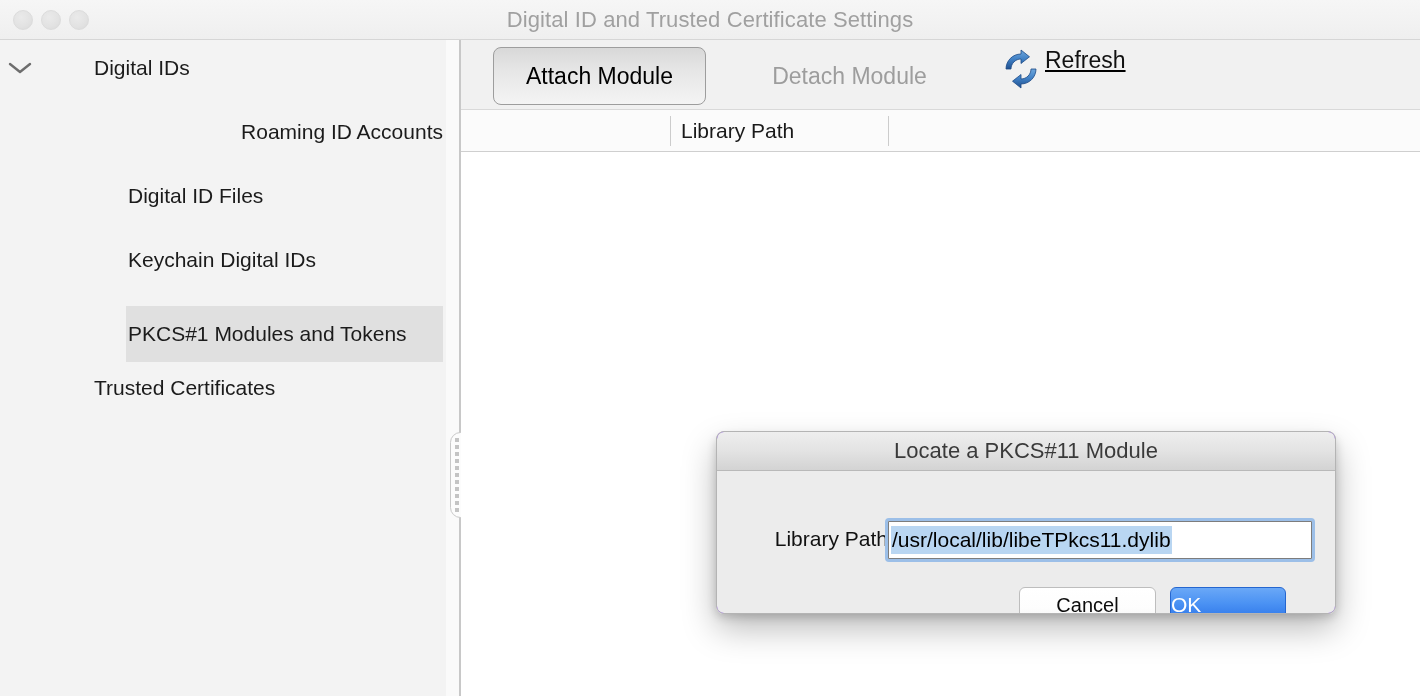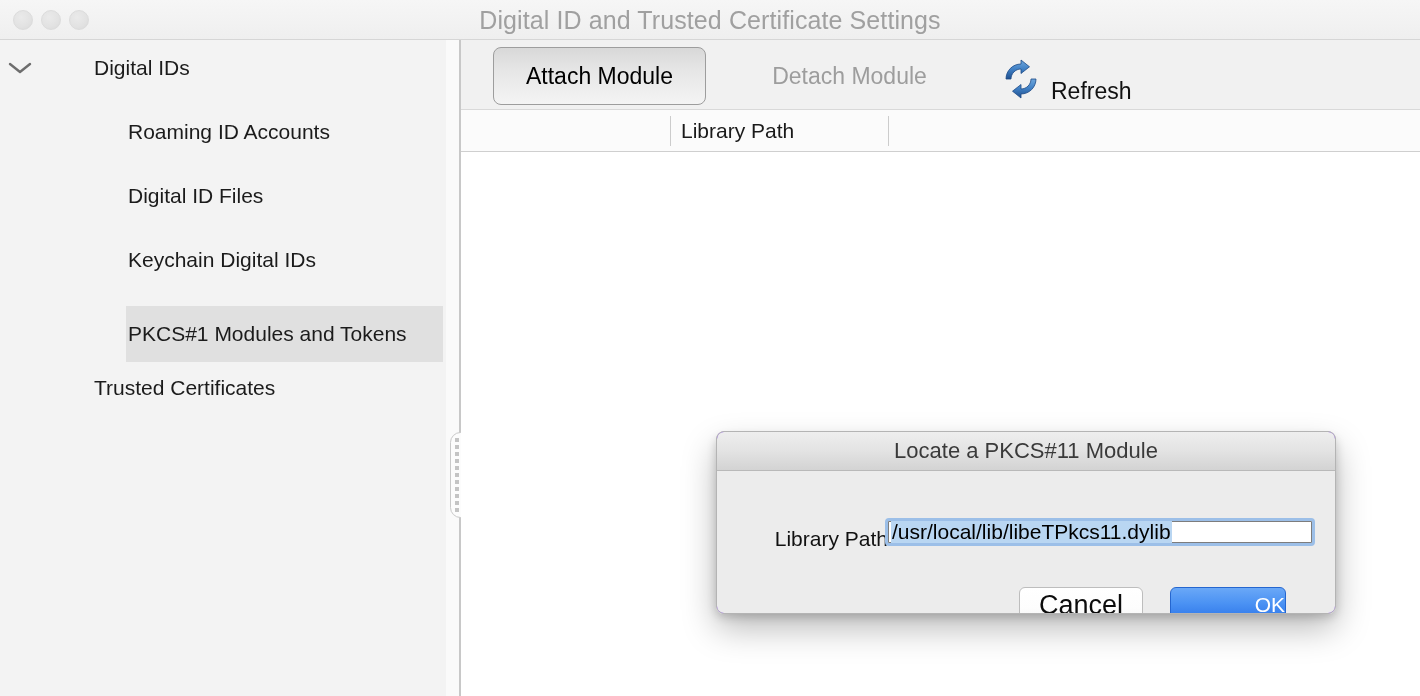--- a/index.html
+++ b/index.html
@@ -45,21 +45,21 @@
     background: radial-gradient(circle at 40% 35%, #eaeaea 0%, #e2e2e2 60%, #d8d8d8 100%);
     border: 1px solid #dcdcdc;
     box-sizing: border-box;
   }
   #window-title {
     position: absolute;
     left: 0; top: 0;
     width: 1420px;
     line-height: 40px;
     text-align: center;
-    font-size: 25px;
+    font-size: 22px;
     color: #a0a0a0;
     letter-spacing: 0.1px;
     white-space: nowrap;
   }
 
   
   #sidebar {
     position: absolute;
     left: 0; top: 40px;
     width: 446px;
@@ -190,23 +190,24 @@
     font-size: 23px;
     color: #9d9d9d;
     white-space: nowrap;
     cursor: default;
   }
   #refresh-button {
     position: absolute;
     left: 538px; top: 7px;
     height: 58px;
     display: flex;
-    align-items: flex-end;
-    gap: 8px;
+    align-items: flex-start;
+    gap: 2px;
     cursor: default;
+    text-decoration: underline;
   }
   #refresh-button .label {
     font-size: 23px;
     color: #111111;
     white-space: nowrap;
   }
 
   
   #column-header-row {
     position: absolute;
@@ -310,21 +311,21 @@
     left: 26px; top: 56px;
     width: 145px;
     text-align: right;
     font-size: 21px;
     color: #111111;
     white-space: nowrap;
   }
   #library-path-field {
     position: absolute;
     left: 168px; top: 47px;
-    width: 430px; height: 28px;
+    width: 430px; height: 44px;
     box-sizing: border-box;
     border: 3px solid #9cbfe8;
     border-radius: 4px;
     background: #ffffff;
     overflow: hidden;
   }
   #library-path-field .inner {
     position: absolute;
     left: 0; top: 0;
     right: 0; bottom: 0;
@@ -340,43 +341,43 @@
     color: #000000;
     background: #b9d6f2;
     line-height: 28px;
     white-space: nowrap;
     padding: 0 1px;
   }
 
   #cancel-button {
     position: absolute;
     left: 302px; top: 116px;
-    width: 124px; height: 36px;
+    width: 137px; height: 36px;
     box-sizing: border-box;
     border: 1px solid #bdbdbd;
     border-radius: 6px;
     background: linear-gradient(to bottom, #ffffff 0%, #fdfdfd 60%, #f4f4f4 100%);
-    font-size: 27px;
+    font-size: 20px;
     color: #0c0c0c;
     text-align: center;
     line-height: 34px;
     white-space: nowrap;
     cursor: default;
   }
   #ok-button {
     position: absolute;
     left: 453px; top: 116px;
     width: 116px; height: 36px;
     box-sizing: border-box;
     border: 1px solid #2566cf;
     border-radius: 6px;
     background: linear-gradient(to bottom, #6aa8f7 0%, #4b92f3 45%, #2a72e8 100%);
     font-size: 21px;
     color: #ffffff;
-    text-align: right;
+    text-align: left;
     line-height: 34px;
     white-space: nowrap;
     cursor: default;
   }
 </style>
 </head>
 <body>
 
 <div id="app-window">
 
@@ -393,21 +394,21 @@
 
     <div class="sb-group" style="top:0px;text-align:center;">
       <span class="sb-chevron">
         <svg width="24" height="14" viewBox="0 0 24 14" aria-hidden="true">
           <path d="M2 3 L12 11 L22 3" fill="none" stroke="#6d6d6d" stroke-width="2.4" stroke-linecap="round" stroke-linejoin="round"></path>
         </svg>
       </span>
       <span class="sb-group-label">Digital IDs</span>
     </div>
 
-    <div class="sb-item" style="top:64px;">
+    <div class="sb-item" style="top:64px;text-align:right;">
       <span>Roaming ID Accounts</span>
     </div>
 
     <div class="sb-item" style="top:192px;">
       <span>Keychain Digital IDs</span>
     </div>
 
     <div class="sb-item" style="top:128px;">
       <span>Digital ID Files</span>
     </div>

